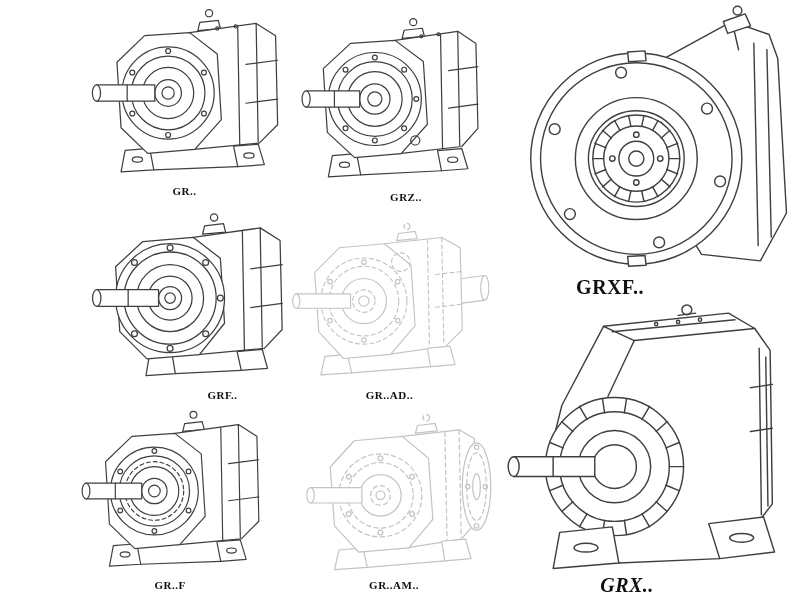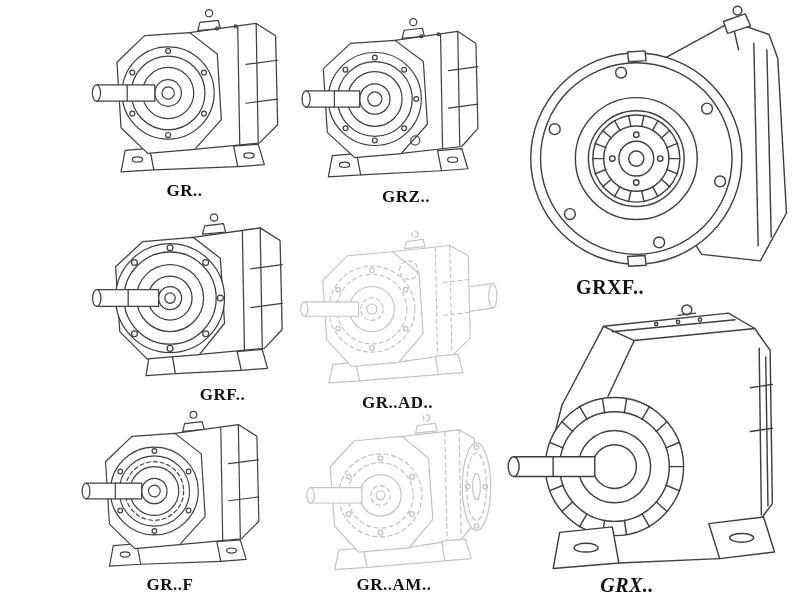--- a/index.html
+++ b/index.html
@@ -1,21 +1,21 @@
 <!DOCTYPE html>
 <html><head>
 <meta charset="utf-8">
 <style>
   html,body{margin:0;padding:0;background:#ffffff;}
   .page{position:relative;width:800px;height:600px;background:#ffffff;overflow:hidden;
         font-family:"Liberation Serif", serif;}
   .fig{position:absolute;display:flex;flex-direction:column;align-items:center;}
   .fig svg{display:block;width:100%;height:calc(100% - 24px);color:#3f3f3f;}
   .fig.ghost svg{color:#c3c3c3;}
-  .cap{height:24px;line-height:22px;font-weight:bold;font-size:17px;color:#101010;
+  .cap{height:24px;line-height:22px;font-weight:bold;font-size:11px;color:#101010;
        letter-spacing:.5px;white-space:nowrap;}
   .big .cap{font-size:20px;text-align:center;}
   .dash{stroke-dasharray:4 3;}
   .f-gr  {left:82px; top:6px;  width:205px;height:198px;}
   .f-grz {left:290px;top:6px;  width:188px;height:198px;}
   .f-grxf{left:497px;top:2px;  width:296px;height:298px;}
   .f-grf {left:88px; top:208px;width:205px;height:200px;}
   .f-grad{left:286px;top:210px;width:207px;height:198px;}
   .f-grft{left:69px; top:408px;width:202px;height:190px;}
   .f-gram{left:300px;top:408px;width:198px;height:190px;}
@@ -172,21 +172,21 @@
         <circle cx="78" cy="86" r="11"></circle>
           <circle cx="78" cy="86" r="5"></circle>
         <path d="M8 78 L67 78 L67 94 L8 94 Z" fill="#fff"></path>
         <path d="M38 78 L38 94"></path>
         <ellipse cx="8" cy="86" rx="4" ry="8" fill="#fff"></ellipse>
       </g>
     </svg>
     <figcaption class="cap">GRF..</figcaption>
   </figure>
 
-  <figure class="fig f-grad ghost" style="margin:8px">
+  <figure class="fig f-grad ghost" style="margin:0">
     <svg viewBox="0 0 202 164">
       <g fill="none" stroke="currentColor" stroke-width="1.1" stroke-linejoin="round" stroke-linecap="round">
         <path d="M110 20 L126 18 L128 25 L108 27 Z" fill="#fff"></path>
         <circle cx="118" cy="13" r="3" class="dash"></circle>
         <path d="M96 30 L152 24 L170 34 L172 114 L156 130 L100 138 Z" fill="#fff"></path>
         <path d="M152 24 L154 128" class="dash"></path>
           <path d="M138 26 L140 131" class="dash"></path>
         <path d="M146 60 L172 57" class="dash"></path>
           <path d="M146 92 L172 89" class="dash"></path>
         <path d="M172 64 L194 61 M172 88 L194 85"></path>

